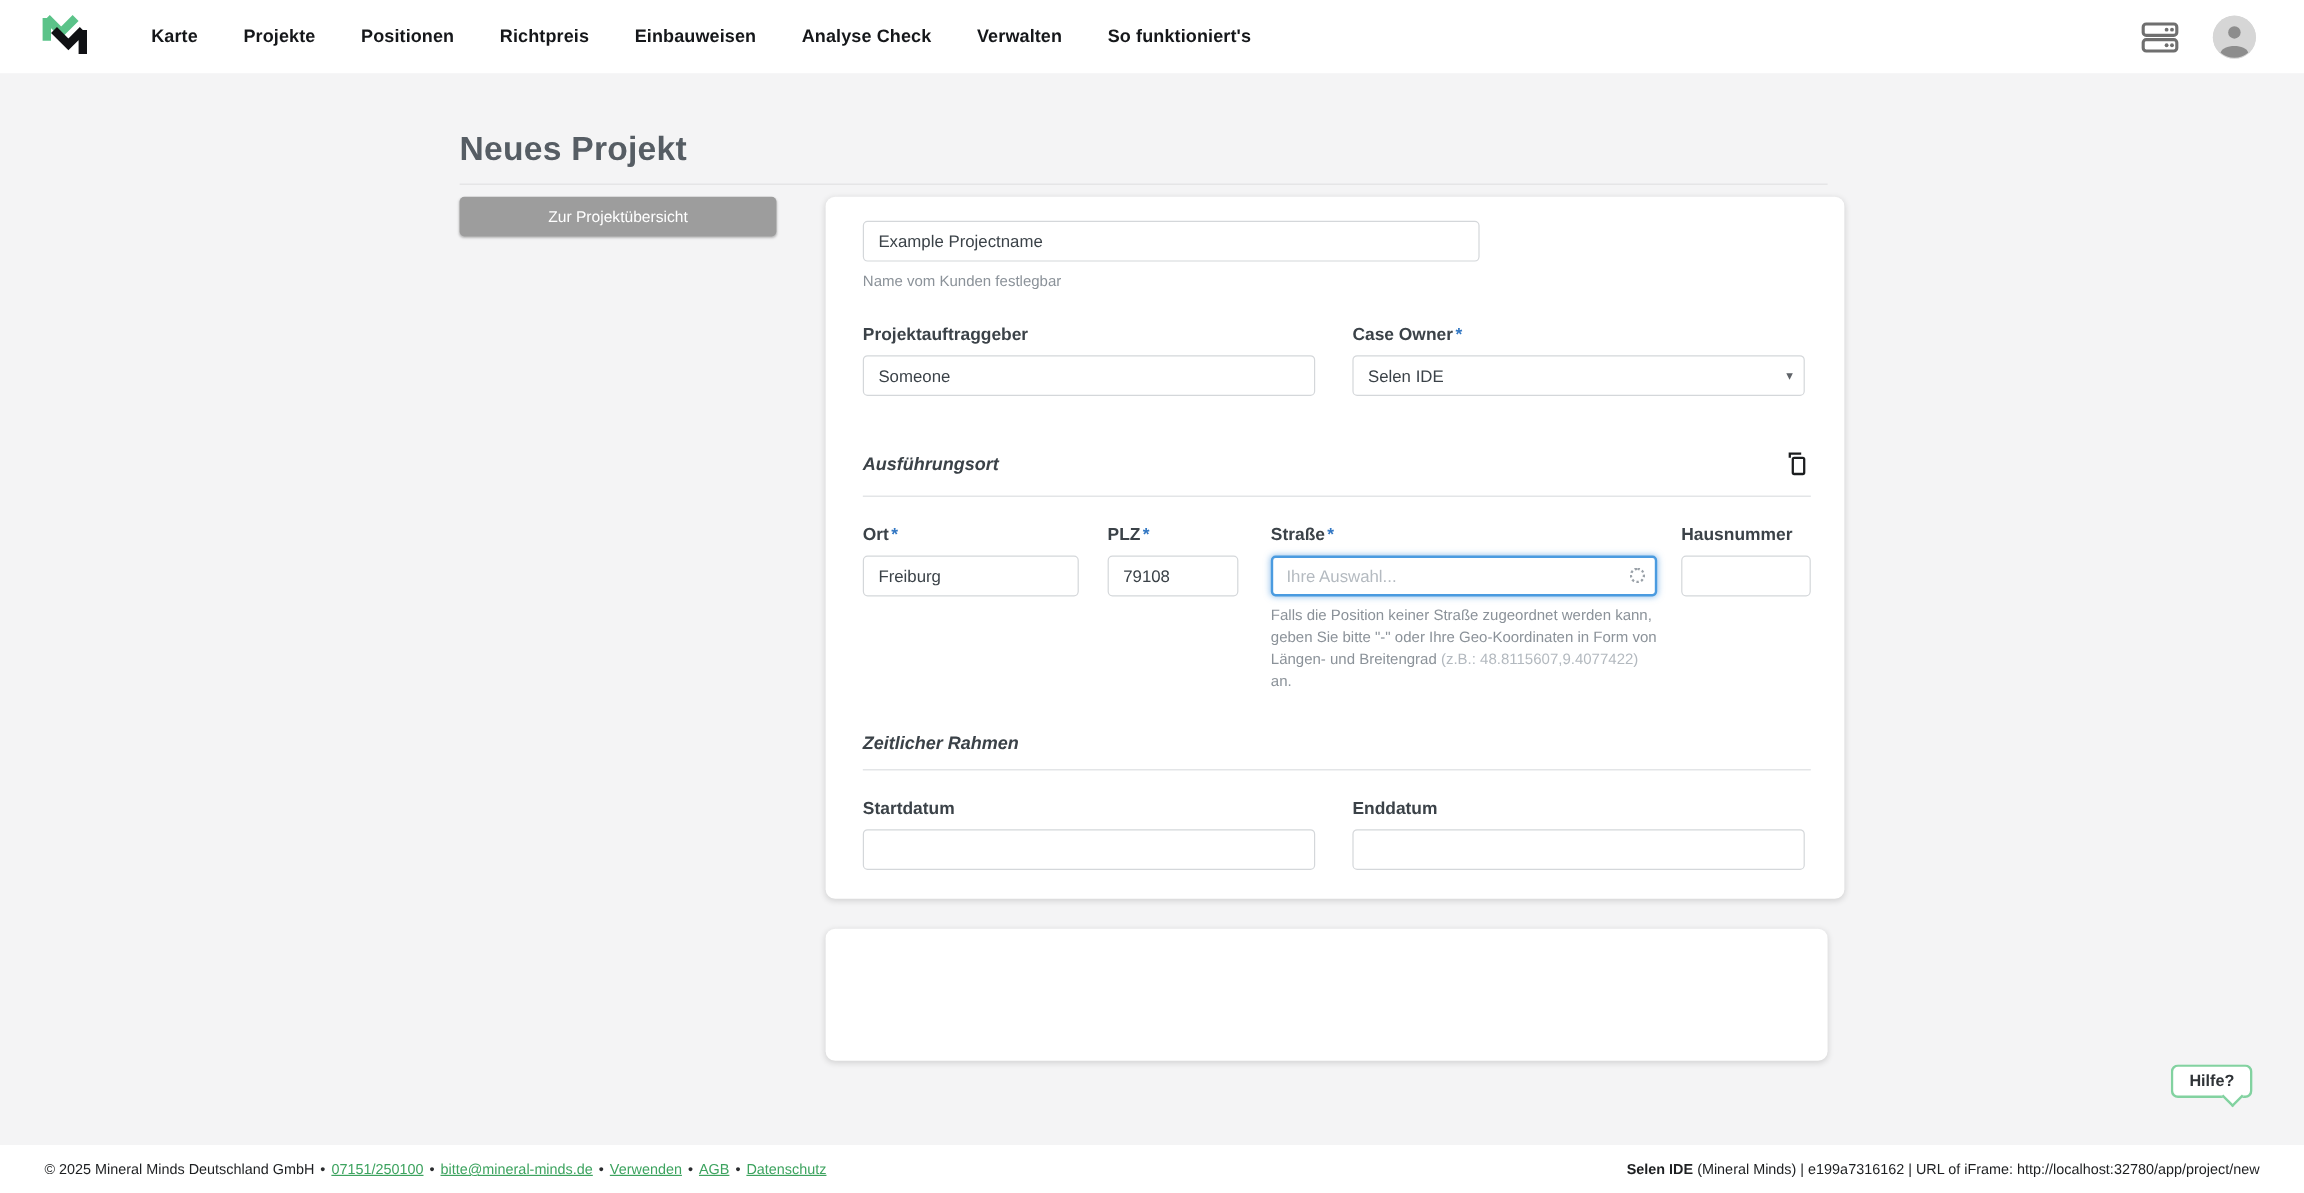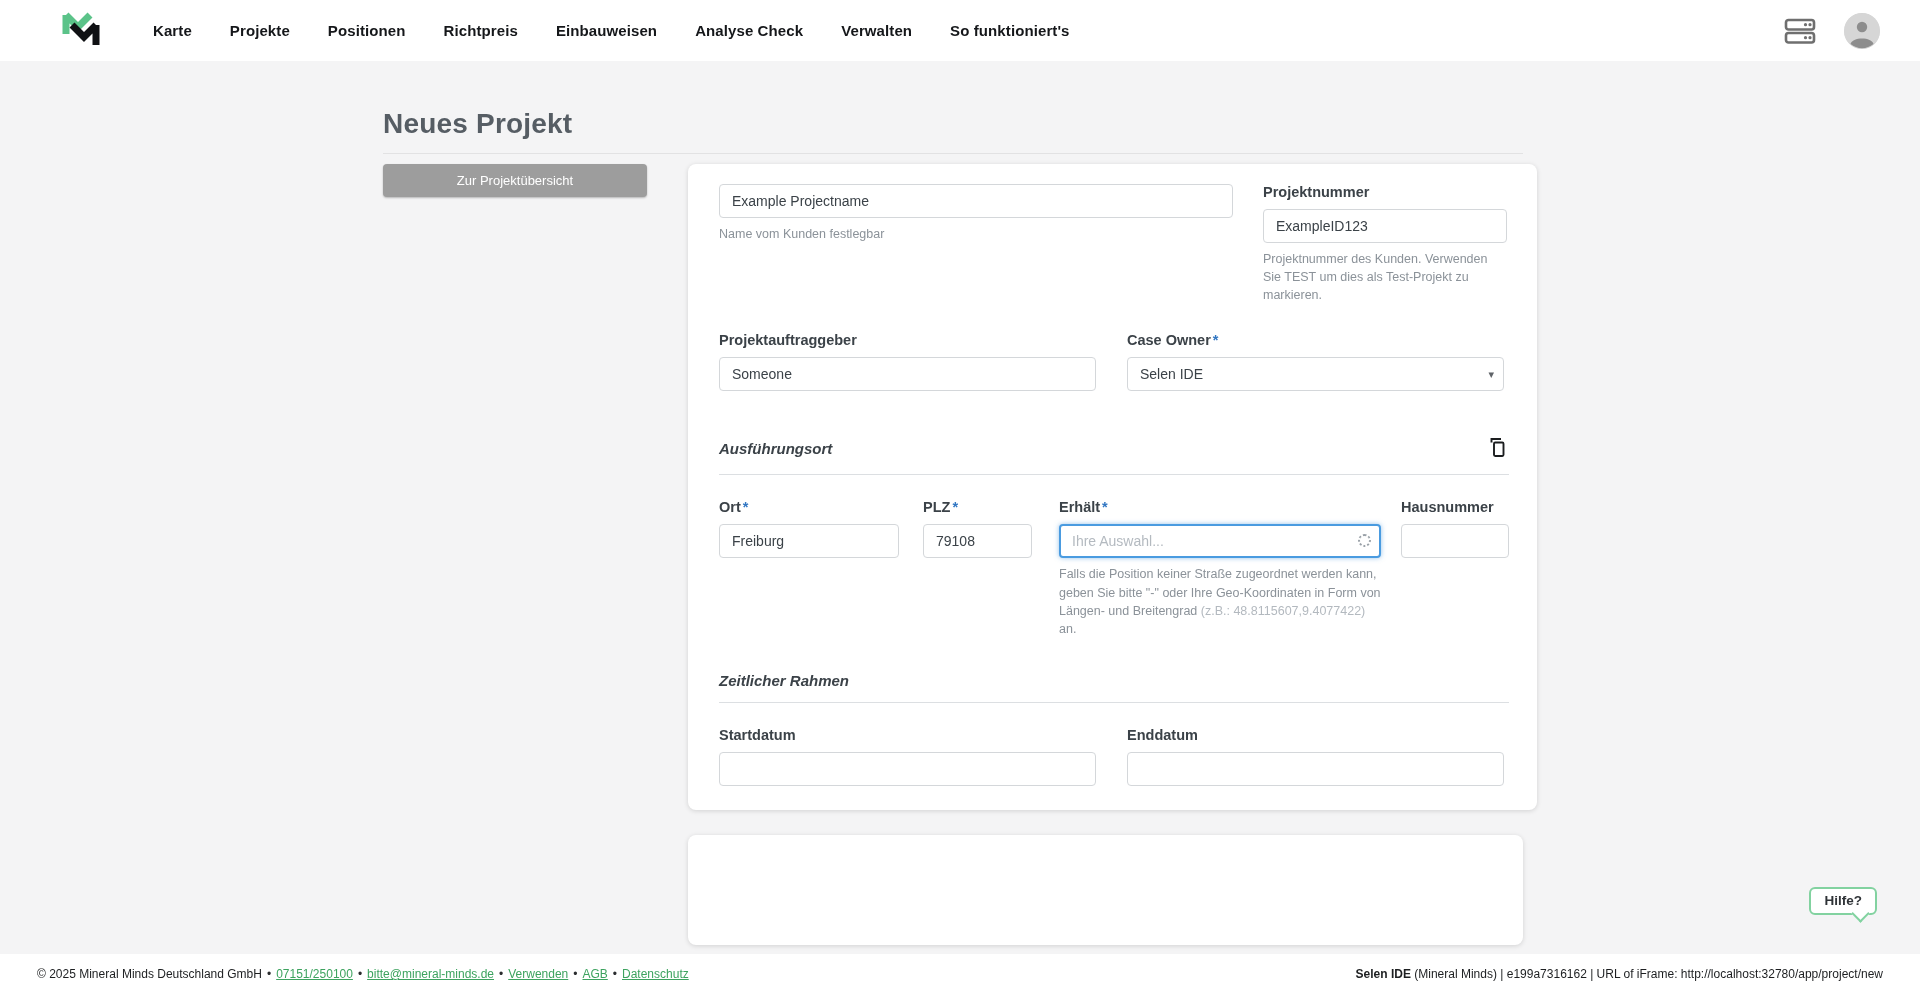--- a/index.html
+++ b/index.html
@@ -7,21 +7,21 @@
   body {
     font-family:"Liberation Sans", sans-serif;
     background:#f4f4f5;
     color:#3b4248;
   }
 
   
   .topbar {
     height:61px; background:#fff;
     display:flex; align-items:center;
-    padding:0 40px 0 55px;
+    padding:0 40px 0 28px;
   }
   .logo { width:50px; height:50px; display:flex; align-items:center; justify-content:center; cursor:pointer; }
   .nav { display:flex; align-items:center; margin-left:48px; gap:38px; }
   .nav a {
     font-size:15px; font-weight:bold; color:#15171a; text-decoration:none;
     letter-spacing:.1px; cursor:pointer;
   }
   .topbar-right { margin-left:auto; display:flex; align-items:center; gap:24px; }
   .hostingbtn { width:40px; height:34px; display:flex; align-items:center; justify-content:center; cursor:pointer; }
   .avatar {
@@ -167,25 +167,20 @@
       <button class="btn-overview">Zur Projektübersicht</button>
     </div>
 
     <section class="card">
 
       <div class="row row-top">
         <div class="col-wide">
           <input class="f-input" type="text" value="Example Projectname" style="">
           <div class="helper">Name vom Kunden festlegbar</div>
         </div>
-        <div class="col-narrow">
-          <label class="f-label">Projektnummer</label>
-          <input class="f-input" type="text" value="ExampleID123" style="">
-          <div class="helper">Projektnummer des Kunden. Verwenden Sie TEST um dies als Test-Projekt zu markieren.</div>
-        </div>
       </div>
 
 
       <div class="row">
         <div class="col-half">
           <label class="f-label">Projektauftraggeber</label>
           <input class="f-input" type="text" value="Someone" style="">
         </div>
         <div class="col-half">
           <label class="f-label"><span>Case Owner</span><span class="req">*</span></label>
@@ -210,21 +205,21 @@
       <div class="loc-row">
         <div class="col-ort">
           <label class="f-label"><span>Ort</span><span class="req">*</span></label>
           <input class="f-input" type="text" value="Freiburg" style="">
         </div>
         <div class="col-plz">
           <label class="f-label"><span>PLZ</span><span class="req">*</span></label>
           <input class="f-input" type="text" value="79108" style="">
         </div>
         <div class="col-str">
-          <label class="f-label"><span>Erhält</span><span class="req">*</span></label>
+          <label class="f-label"><span>Straße</span><span class="req">*</span></label>
           <div class="input-wrap">
             <input class="f-input focused" type="text" placeholder="Ihre Auswahl..." style="">
             <span class="spinner"></span>
           </div>
           <div class="helper"><span>Falls die Position keiner Straße zugeordnet werden kann, geben Sie bitte "-" oder Ihre Geo-Koordinaten in Form von Längen- und Breitengrad </span><span class="muted">(z.B.: 48.8115607,9.4077422)</span><span> an.</span></div>
         </div>
         <div class="col-haus">
           <label class="f-label">Hausnummer</label>
           <input class="f-input" type="text" value="" style="">
         </div>

